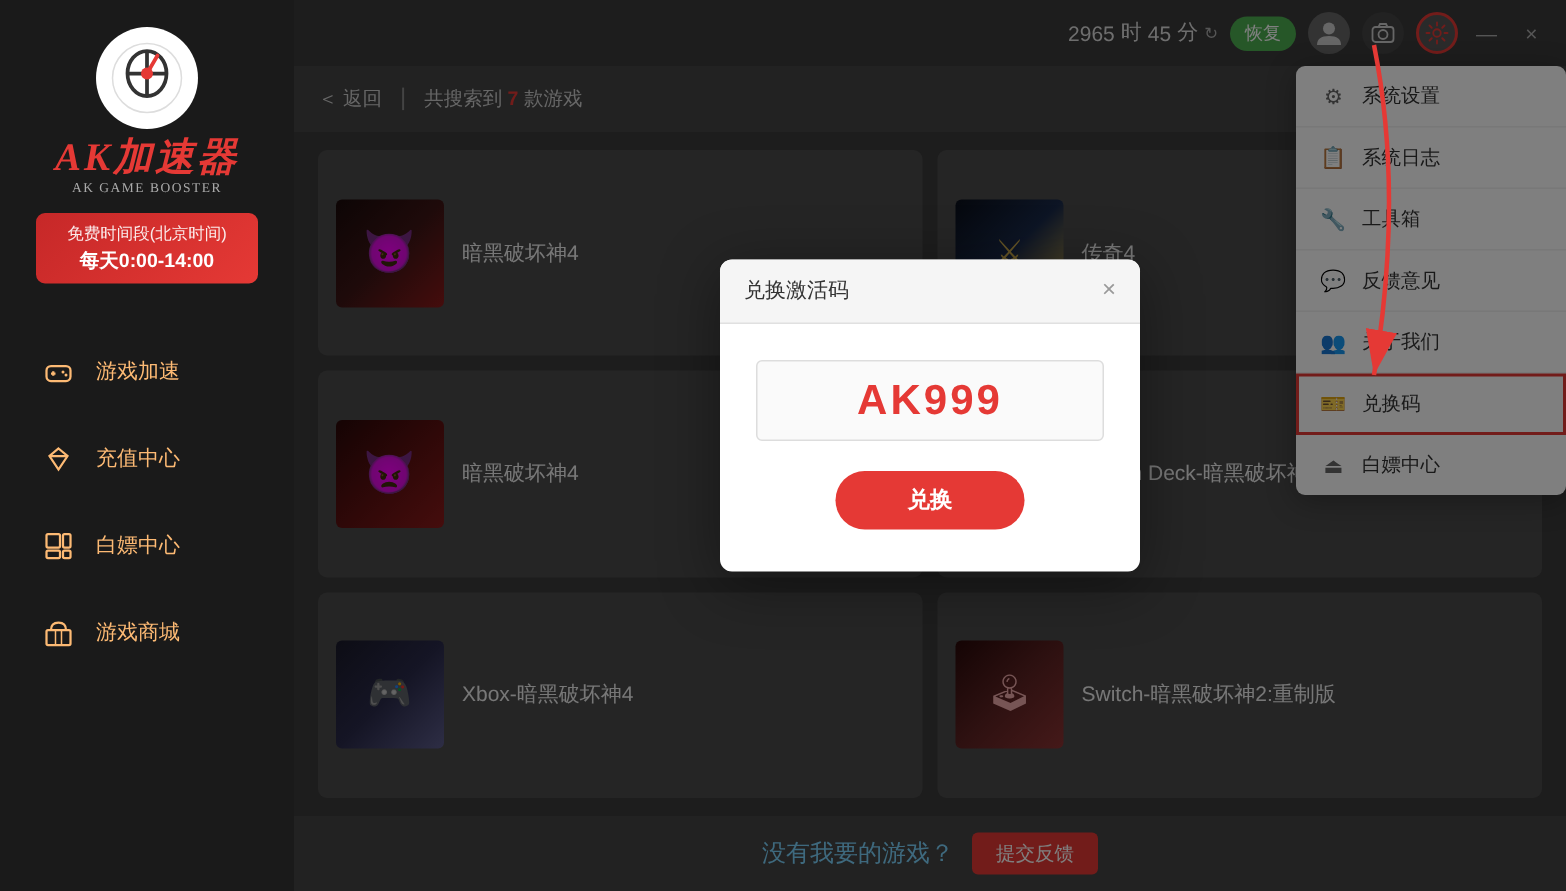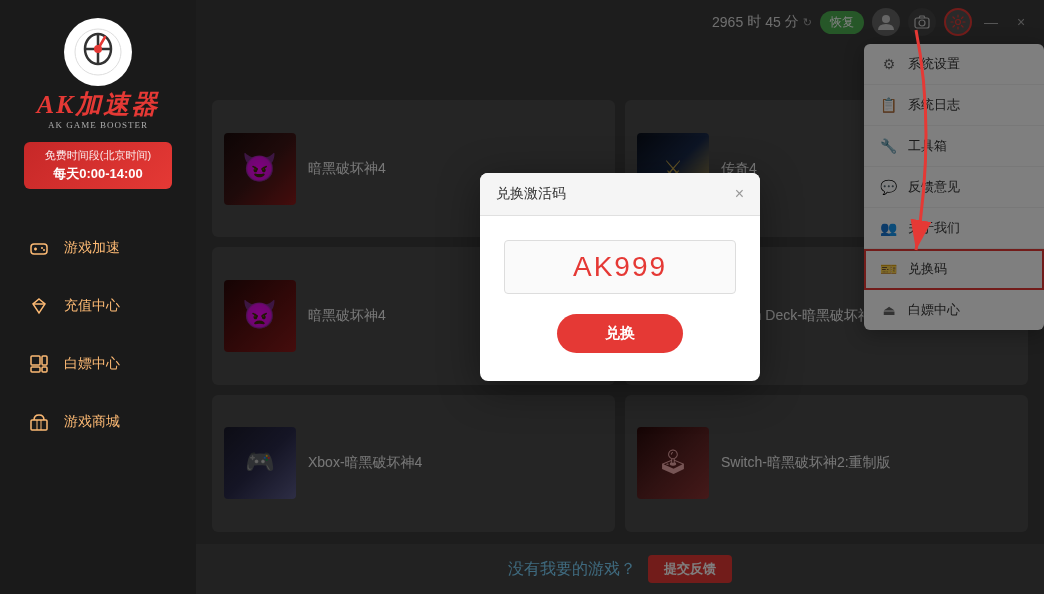--- a/index.html
+++ b/index.html
@@ -329,21 +329,20 @@
     }
 
     .feedback-btn {
       background: #e53935;
       color: #fff;
       border: none;
       border-radius: 4px;
       padding: 5px 16px;
       font-size: 13px;
       cursor: pointer;
-      font-weight: bold;
     }
 
     
     .dropdown-menu {
       position: absolute;
       top: 44px;
       right: 0;
       width: 180px;
       background: #fff;
       border-radius: 6px;
@@ -441,21 +440,21 @@
       border-radius: 4px;
       padding: 10px 12px;
       display: flex;
       align-items: center;
       justify-content: center;
       background: #fafafa;
     }
 
     .redeem-code-display {
       font-size: 28px;
-      font-weight: normal;
+      font-weight: bold;
       color: #e53935;
       letter-spacing: 2px;
       text-align: center;
     }
 
     .redeem-btn {
       background: #e53935;
       color: #fff;
       border: none;
       border-radius: 4px;
@@ -576,20 +575,30 @@
     <div class="tb-icon settings-active">
       <svg width="16" height="16" viewBox="0 0 16 16" fill="none">
         <circle cx="8" cy="8" r="2.5" stroke="#e53935" stroke-width="1.2"></circle>
         <path d="M8 1 L8 3 M8 13 L8 15 M1 8 L3 8 M13 8 L15 8 M3 3 L4.5 4.5 M11.5 11.5 L13 13 M13 3 L11.5 4.5 M4.5 11.5 L3 13" stroke="#e53935" stroke-width="1.2" stroke-linecap="round"></path>
       </svg>
     </div>
     <div class="win-btn">—</div>
     <div class="win-btn">×</div>
   </div>
 
+  <div class="search-area">
+    <span class="back-btn">＜ 返回</span>
+    <span class="divider-v">|</span>
+    <span class="search-info">
+      共搜索到 <span style="color:#e53935; font-weight:bold;">7</span> 款游戏
+    </span>
+    <div class="search-bar-right">
+      <div class="search-tag">暗黑4</div>
+    </div>
+  </div>
 
   <div class="game-grid">
     <div class="game-card">
       <div class="game-thumb thumb-d4">
         <div class="thumb-inner">
           <svg width="40" height="50" viewBox="0 0 40 50">
             <text x="50%" y="50%" text-anchor="middle" dy=".3em" font-size="28" fill="#c8a0a0">😈</text>
           </svg>
         </div>
       </div>

